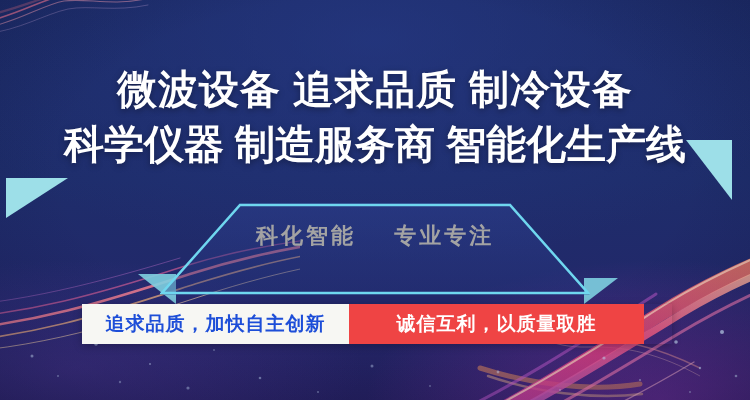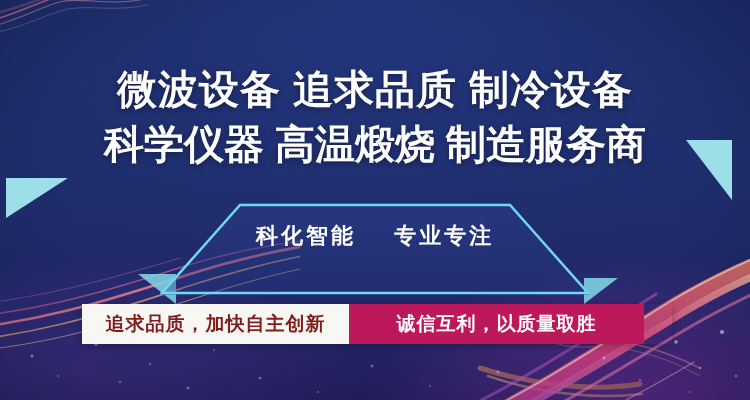--- a/index.html
+++ b/index.html
@@ -98,21 +98,21 @@
     background: linear-gradient(180deg, rgba(44,62,140,0.55) 0%, rgba(36,52,124,0.35) 100%);
     clip-path: polygon(18.5% 0%, 81.5% 0%, 100% 100%, 0% 100%);
   }
   .panel-outline {
     position: absolute; inset: 0;
   }
   .panel-slogan {
     position: absolute;
     top: 18px; left: 0; right: 0;
     text-align: center;
-    color: #ffffff;
+    color: #a3a3a3;
     font-size: 22px;
     font-weight: bold;
     letter-spacing: 3px;
     white-space: nowrap;
   }
   .panel-slogan .gap { display: inline-block; width: 20px; }
   .panel-sub {
     position: absolute;
     bottom: 7px; left: 0; right: 0;
     text-align: center;
@@ -137,25 +137,25 @@
     align-items: center;
     justify-content: center;
     font-size: 19px;
     font-weight: bold;
     letter-spacing: 1px;
     white-space: nowrap;
   }
   .tag-left {
     width: 267px;
     background: #f7f7f3;
-    color: #7f1d1d;
+    color: #1d4ed8;
   }
   .tag-right {
     width: 295px;
-    background: #be185d;
+    background: #ef4444;
     color: #ffffff;
   }
 </style>
 </head>
 <body>
 
 <div id="banner">
 
   <div class="bg-base"></div>
 
@@ -237,21 +237,21 @@
 
   <div class="vignette"></div>
 
   <div class="tri tri-left-top"></div>
   <div class="tri tri-right-top"></div>
   <div class="tri tri-left-low"></div>
   <div class="tri tri-right-low"></div>
 
   <div class="headline">
     <span class="ln ln1">微波设备  追求品质  制冷设备</span>
-    <span class="ln ln2">科学仪器 高温煅烧 制造服务商</span>
+    <span class="ln ln2">科学仪器 制造服务商 智能化生产线</span>
   </div>
 
   <div class="panel">
     <div class="panel-shape"></div>
     <svg class="panel-outline" viewBox="0 0 430 92" preserveAspectRatio="none">
       <polygon points="80,2 350,2 428,90 2,90" fill="none" stroke="#6fd7ef" stroke-width="2.5"></polygon>
     </svg>
     <div class="panel-slogan">
       <span>科化智能</span>
       <span class="gap"></span>

